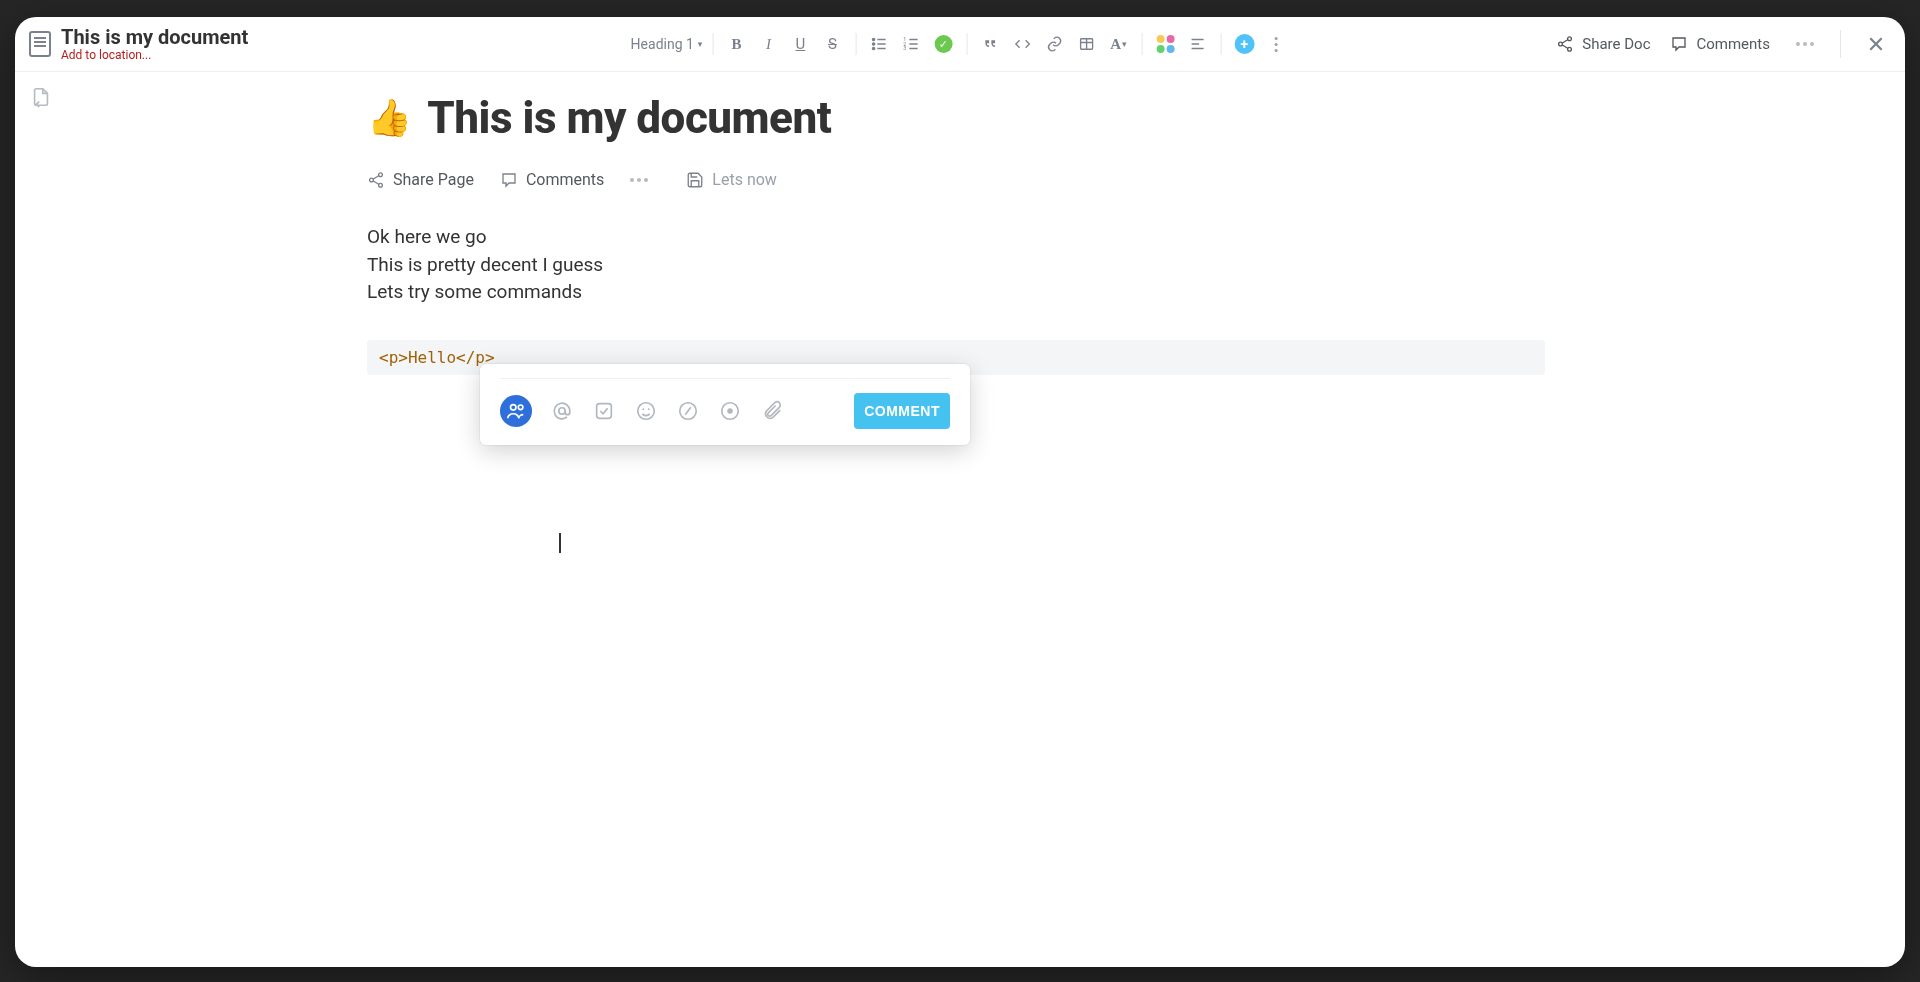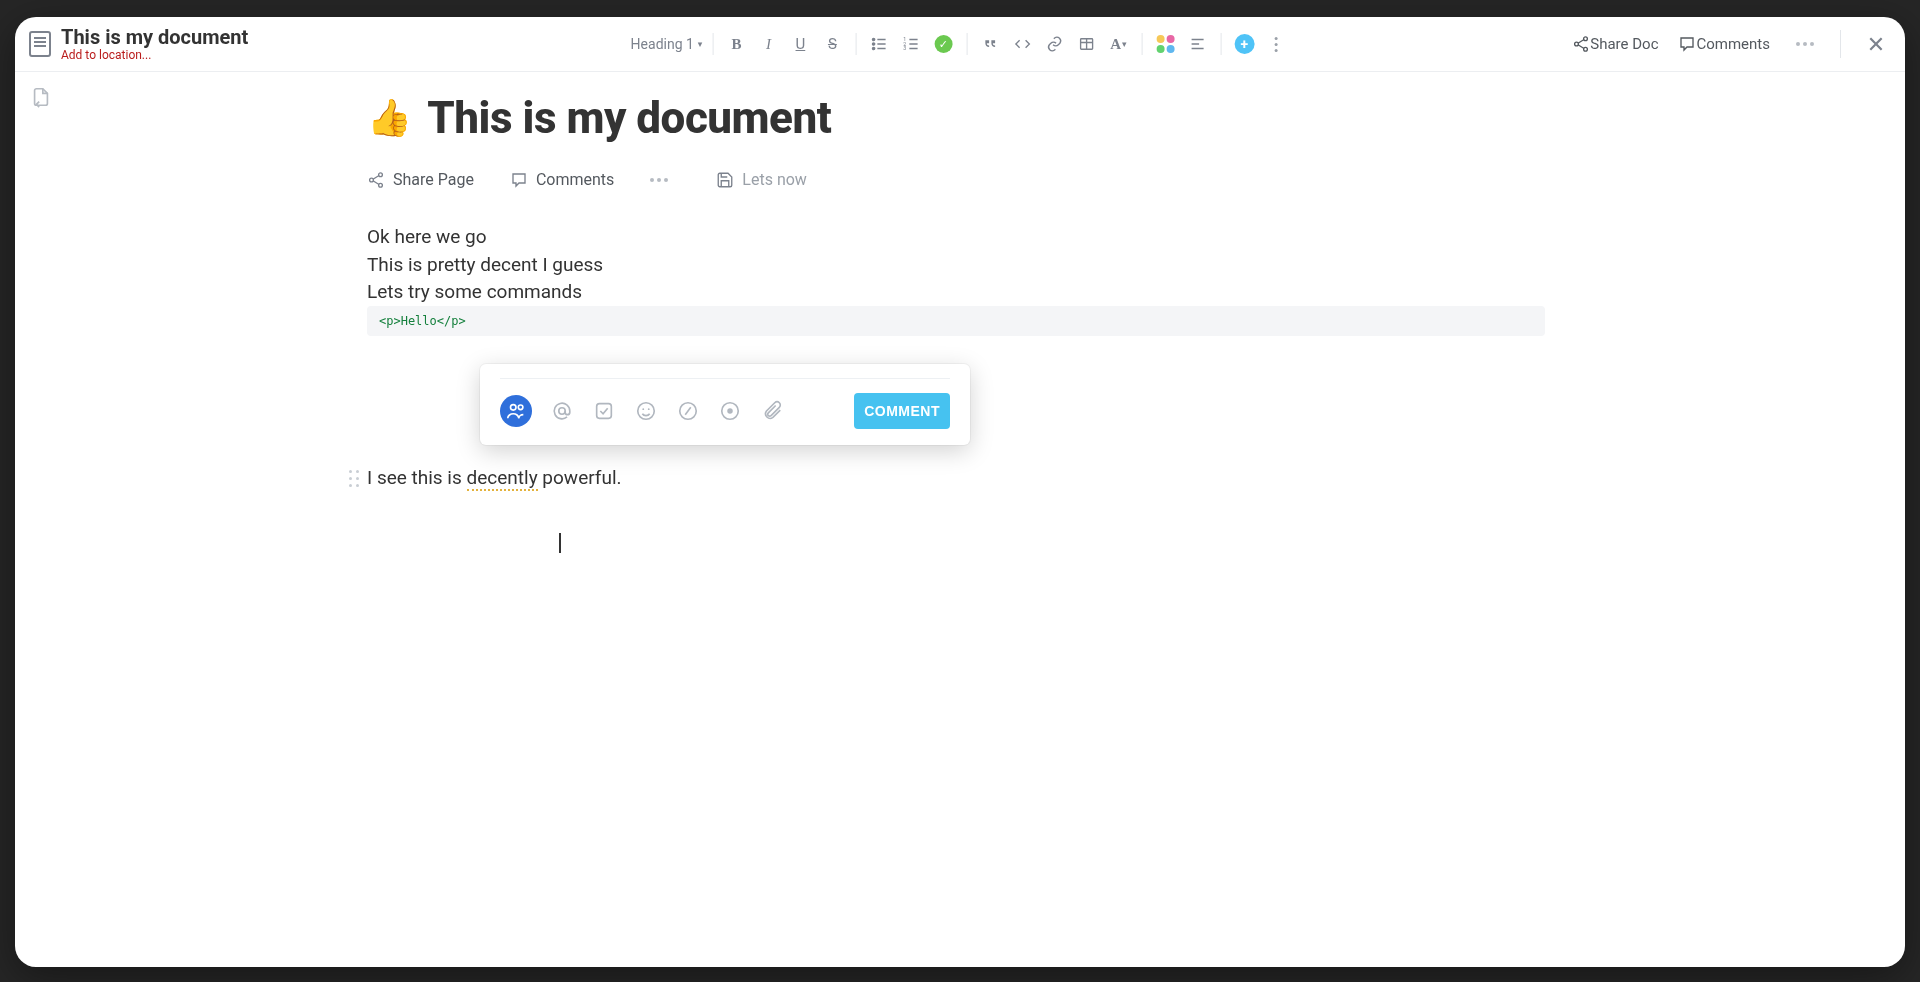--- a/index.html
+++ b/index.html
@@ -77,50 +77,50 @@
     width:20px;height:20px;border-radius:50%;background:#4fc3f7;color:#fff;
     display:flex;align-items:center;justify-content:center;font-size:14px;font-weight:700;
   }
   .dots-v{display:flex;flex-direction:column;gap:3px;}
   .dots-v span{width:3px;height:3px;border-radius:50%;background:#9aa0a8;}
   .dots-h{display:flex;gap:3px;}
   .dots-h span{width:4px;height:4px;border-radius:50%;background:#b6bbc2;}
   .topbar-right{
     margin-left:auto; display:flex; align-items:center; gap:20px;
   }
-  .top-link{display:flex;align-items:center;color:#54595f;font-size:15px;cursor:pointer;}
+  .top-link{display:flex;align-items:center;gap:8px;color:#54595f;font-size:15px;cursor:pointer;}
   .top-link svg{width:18px;height:18px;stroke:#54595f;fill:none;stroke-width:1.8;}
   .icon-btn{width:30px;height:30px;display:flex;align-items:center;justify-content:center;color:#7c828d;cursor:pointer;border-radius:4px;}
   .close-x{font-size:22px;color:#7c828d;}
   .right-sep{width:1px;height:28px;background:#e3e6ea;}
   
   .body-row{flex:1;display:flex;overflow:hidden;}
   .gutter{width:52px;padding-top:14px;display:flex;justify-content:center;}
   .gutter svg{width:22px;height:22px;stroke:#b6bbc2;fill:none;stroke-width:1.8;}
   .doc-area{
     flex:1; overflow:auto; padding:10px 360px 40px 300px;
     position:relative;
   }
   .doc-h1{
     display:flex;align-items:center;gap:16px;
     font-size:44px;font-weight:800;color:#333;letter-spacing:-.5px;
     margin-top:10px;
   }
   .doc-h1 .emoji{font-size:36px;}
   .page-actions{
-    display:flex;align-items:center;gap:36px;margin-top:26px;color:#54595f;font-size:16px;
+    display:flex;align-items:center;gap:26px;margin-top:26px;color:#54595f;font-size:16px;
   }
   .page-actions .pa{display:flex;align-items:center;gap:8px;cursor:pointer;}
   .page-actions svg{width:18px;height:18px;stroke:#7c828d;fill:none;stroke-width:1.8;}
   .saved{display:flex;align-items:center;gap:8px;color:#9aa0a8;}
   .content{margin-top:34px;font-size:19px;line-height:1.45;color:#333;}
   .content p{margin:0;}
   .codeblock{
-    background:#f4f5f7;border-radius:4px;
-    padding:8px 12px;font-family:ui-monospace,Menlo,Consolas,monospace;font-size:12px;color:#15803d;
+    margin-top:34px;background:#f4f5f7;border-radius:4px;
+    padding:8px 12px;font-family:ui-monospace,Menlo,Consolas,monospace;font-size:16px;color:#a16207;
   }
   .para2{position:relative;margin-top:130px;font-size:19px;}
   .drag-handle{
     position:absolute;left:-18px;top:4px;color:#c3c8ce;font-size:14px;letter-spacing:2px;
     display:grid;grid-template-columns:4px 4px;grid-template-rows:4px 4px 4px;gap:3px;
   }
   .drag-handle span{width:3px;height:3px;background:#c9ced4;border-radius:50%;}
   .spellmark{border-bottom:2px dotted #e3b23c;}
   .caret-ind{
     position:absolute; left:544px; top:516px;
@@ -348,31 +348,20 @@
       </div>
 
       <div class="content">
         <p>Ok here we go</p>
         <p>This is pretty decent I guess</p>
         <p>Lets try some commands</p>
       </div>
 
       <div class="codeblock">&lt;p&gt;Hello&lt;/p&gt;</div>
 
-      <div class="para2">
-        <div class="drag-handle">
-          <span></span>
-            <span></span>
-            <span></span>
-            <span></span>
-            <span></span>
-            <span></span>
-        </div>
-        <span>I see this is </span><span class="spellmark">decently</span><span> powerful.</span>
-      </div>
 
     </div>
   </div>
 
   <div class="caret-ind"></div>
 
   <div class="popover">
     <div class="row">
       <div class="pop-icons">
         <div class="pi active">

